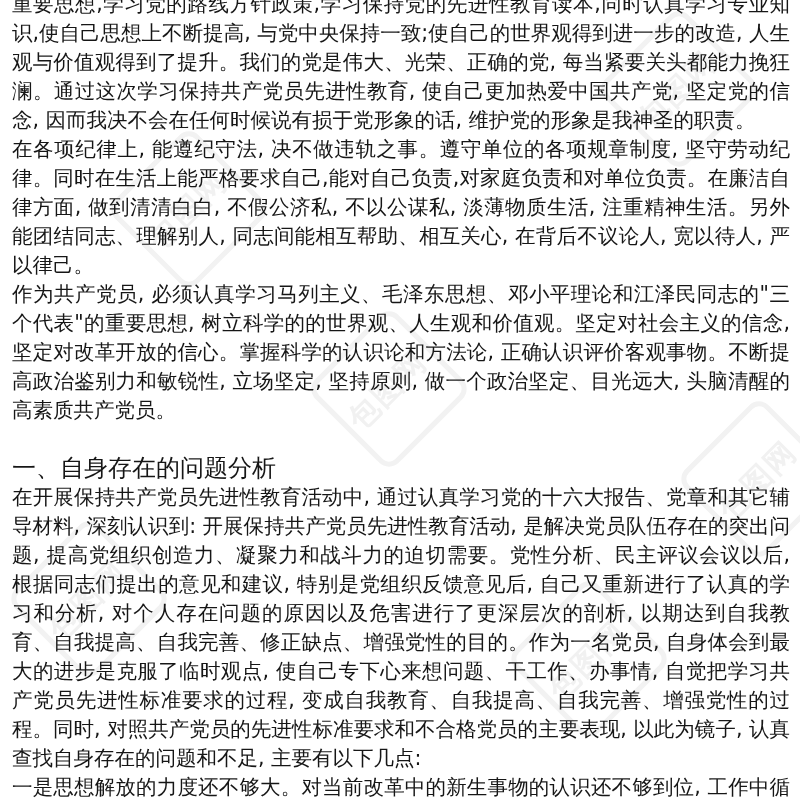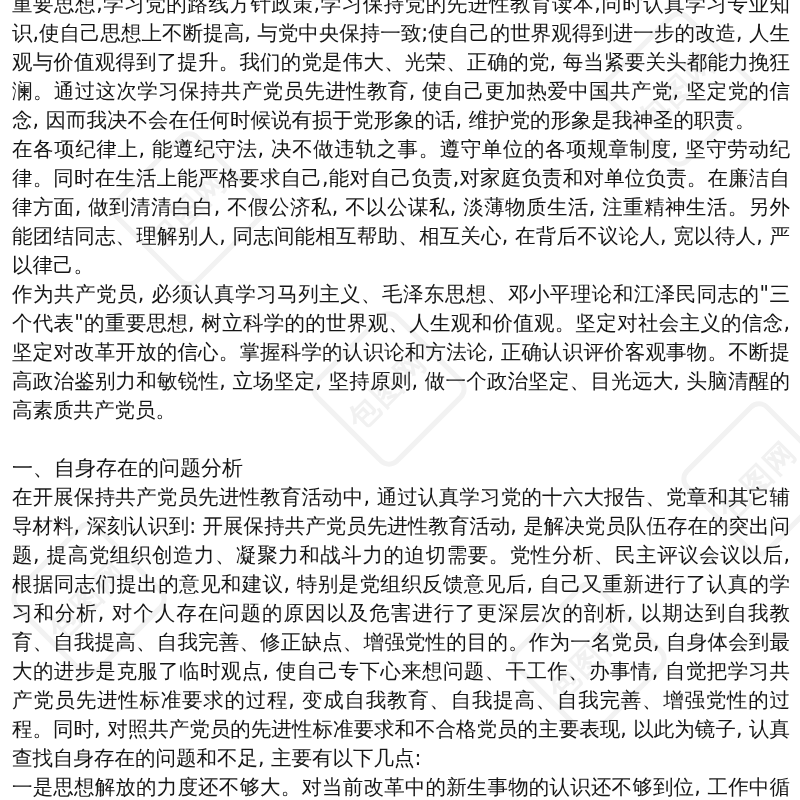--- a/index.html
+++ b/index.html
@@ -62,21 +62,21 @@
     line-height: 29px;
     color: #161616;
     text-align: justify;
     text-justify: inter-character;
     letter-spacing: 0px;
     word-break: break-all;
   }
   .heading {
     margin: 0;
     padding: 0 10px 0 12px;
-    font-size: 21px;
+    font-size: 24px;
     line-height: 29px;
     color: #161616;
     font-weight: 400;
     text-align: left;
     word-break: break-all;
   }
   .gap {
     height: 29px;
   }
   

